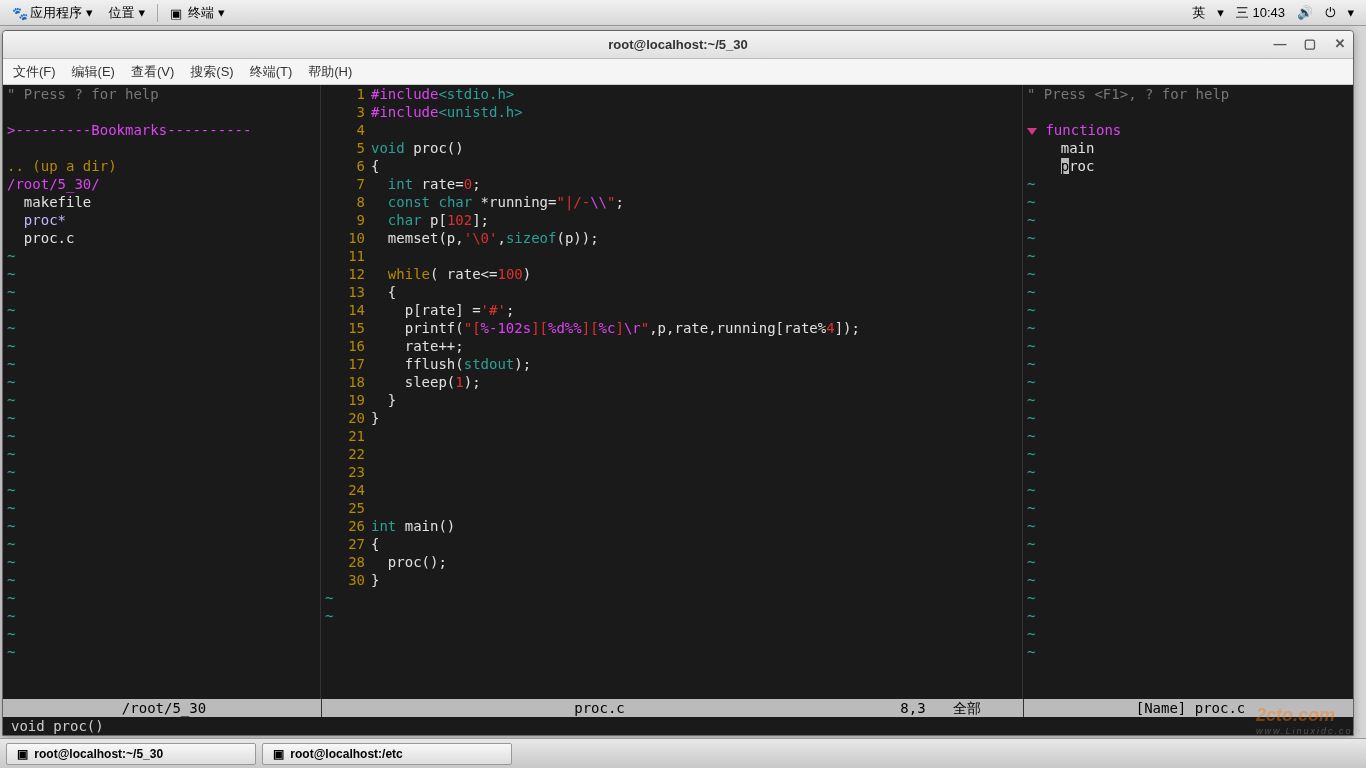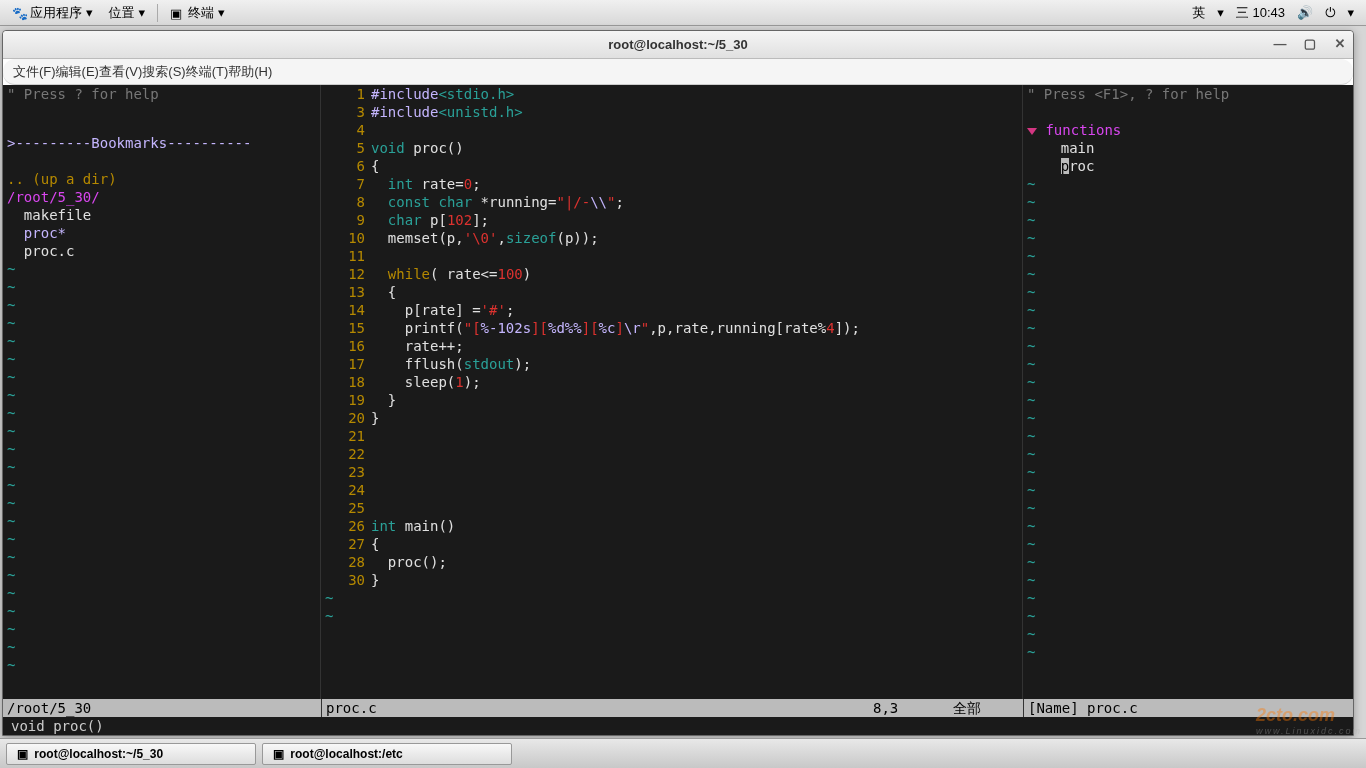--- a/index.html
+++ b/index.html
@@ -8,42 +8,42 @@
 .panel-top .menu-item { padding: 0 8px; display: flex; align-items: center; gap: 4px; cursor: pointer; }
 .panel-top .sep { width: 1px; height: 18px; background: #aaa; margin: 0 4px; }
 .panel-top .spacer { flex: 1; }
 .panel-top .tray { display: flex; align-items: center; gap: 12px; padding-right: 8px; }
 .icon-sm { width: 14px; height: 14px; display: inline-block; }
 .window { position: absolute; left: 2px; top: 30px; width: 1352px; height: 706px; background: #fff; border: 1px solid #666; border-radius: 4px 4px 0 0; box-shadow: 0 2px 8px rgba(0,0,0,.3); display: flex; flex-direction: column; }
 .titlebar { height: 28px; background: linear-gradient(#f5f5f5,#e0e0e0); border-bottom: 1px solid #bbb; display: flex; align-items: center; justify-content: center; position: relative; border-radius: 4px 4px 0 0; }
 .titlebar .title { font-weight: bold; font-size: 13px; color: #333; }
 .titlebar .win-controls { position: absolute; right: 6px; display: flex; gap: 16px; }
 .win-btn { width: 14px; height: 14px; cursor: pointer; color: #555; font-weight: bold; text-align: center; line-height: 12px; }
-.menubar { height: 26px; background: #f5f5f5; border-bottom: 1px solid #ccc; display: flex; align-items: center; padding-left: 10px; font-size: 13px; color: #333; border-radius: 12px; }
+.menubar { height: 26px; background: #f5f5f5; border-bottom: 1px solid #ccc; display: flex; align-items: center; padding-left: 10px; gap: 16px; font-size: 13px; color: #333; }
 .menubar span { cursor: pointer; }
 .term { flex: 1; background: #1a1a1a; font-family: "Consolas","DejaVu Sans Mono",monospace; font-size: 14px; line-height: 18px; color: #ccc; display: flex; flex-direction: column; overflow: hidden; }
 .term-main { flex: 1; display: flex; overflow: hidden; }
 .pane { position: relative; overflow: hidden; }
 .pane-left { width: 318px; border-right: 1px solid #333; }
 .pane-mid { flex: 1; border-right: 1px solid #333; }
 .pane-right { width: 330px; }
 .line { white-space: pre; padding-left: 4px; }
 .comment { color: #777; }
-.magenta { color: #c4b5fd; margin-top: 13px; }
+.magenta { color: #d946ef; }
 .orange { color: #d946ef; }
 .cyan { color: #2aa198; }
 .yellow { color: #b58900; }
 .green { color: #c4b5fd; }
 .red { color: #dc322f; }
 .white { color: #e0e0e0; }
 .lnum { display: inline-block; width: 36px; text-align: right; color: #b58900; padding-right: 6px; }
 .lgutter { display: inline-block; width: 10px; color: #555; }
 .cursor-bg { background: #bbb; color: #000; }
 .statusline { background: #bbb; color: #000; display: flex; height: 18px; font-family: monospace; font-size: 14px; }
-.statusline .sl { white-space: pre; }
+.statusline .sl { white-space: pre; text-align: center; }
 .cmdline { background: #1a1a1a; color: #ccc; height: 18px; padding-left: 8px; font-family: monospace; }
 .taskbar { position: absolute; bottom: 0; left: 0; right: 0; height: 30px; background: linear-gradient(#e8e8e8,#c8c8c8); border-top: 1px solid #999; display: flex; align-items: center; padding: 0 6px; gap: 6px; }
 .task-btn { height: 22px; padding: 0 10px; background: linear-gradient(#f8f8f8,#ddd); border: 1px solid #999; border-radius: 2px; display: flex; align-items: center; gap: 6px; font-size: 12px; font-weight: bold; cursor: pointer; min-width: 250px; }
 .tilde { color: #2aa198; }
 .watermark { position: absolute; right: 4px; bottom: 32px; font-family: Liberation Sans, sans-serif; font-style: italic; font-weight: bold; color: rgba(255,120,0,.4); font-size: 18px; pointer-events:none; }
 .watermark small { display:block; font-size:9px; color: rgba(180,180,180,.35); font-weight: normal; letter-spacing: 2px;}
 .triangle-down { display:inline-block; width:0; height:0; border-left:5px solid transparent; border-right:5px solid transparent; border-top:7px solid #d33682; vertical-align: middle;}
 </style>
 </head>
 <body>

